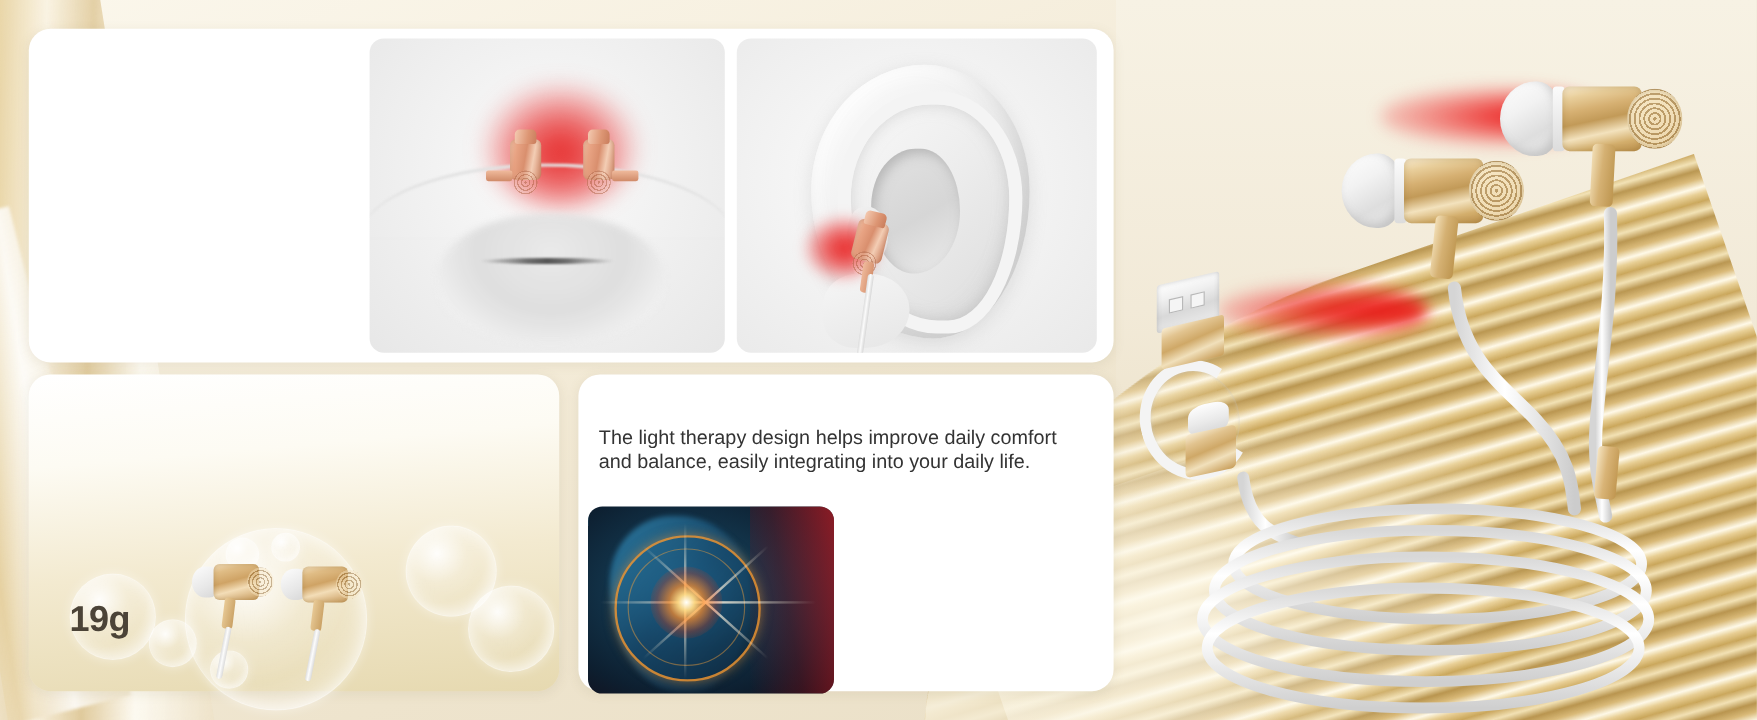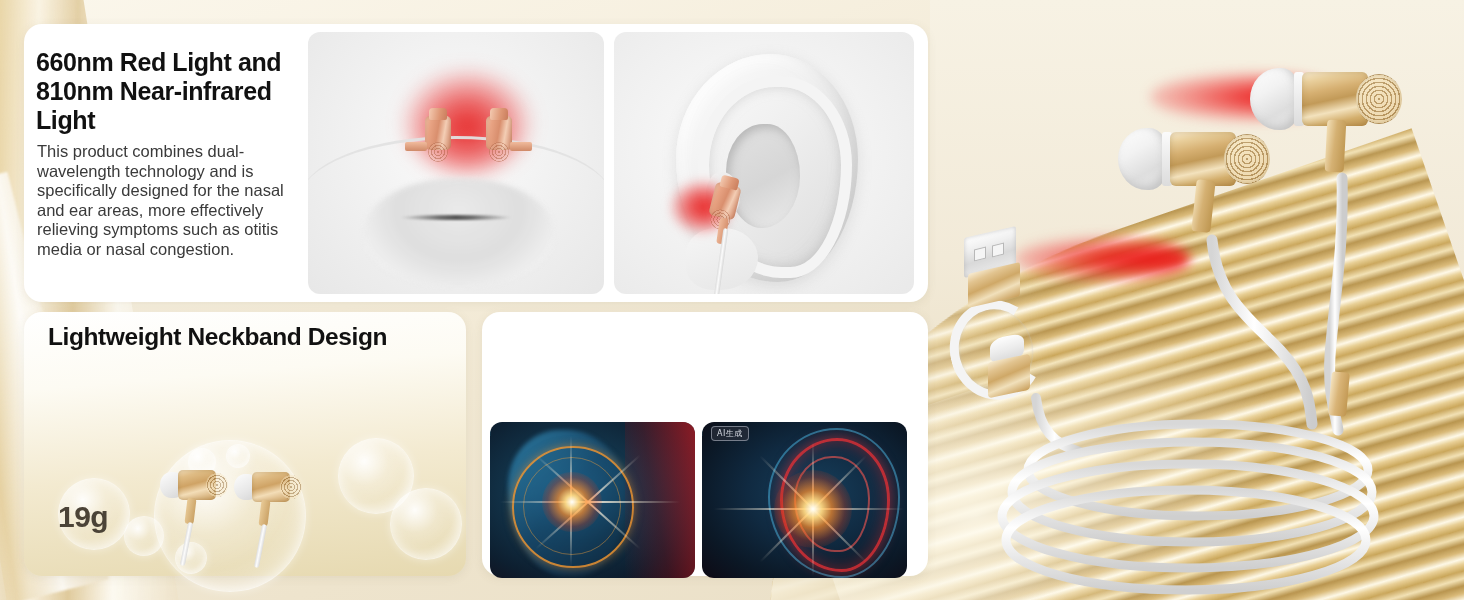--- a/index.html
+++ b/index.html
@@ -395,22 +395,20 @@
   <div class="bg-base"></div>
   <div class="bg-top-wash"></div>
   <div class="silk-left"></div>
   <div class="silk-left2"></div>
   <div class="gold-fan"></div>
   <div class="gold-fan-mask"></div>
   <div class="gold-fan-soft"></div>
 
   <div class="card" id="card-top"></div>
 
-  <div class="h-title" id="t1">660nm Red Light and 810nm Near-infrared Light</div>
-  <div id="b1">This product combines dual-wavelength technology and is specifically designed for the nasal and ear areas, more effectively relieving symptoms such as otitis media or nasal congestion.</div>
 
   <div class="photo" id="ph-nose">
     <div class="red-glow-nose"></div>
     <div class="nasal-band"></div>
     <div class="lips"></div>
     <div class="lip-line"></div>
     <div class="bud" id="bud-n1">
       <div class="cap"></div>
       <div class="body"></div>
       <div class="grill"></div>
@@ -438,21 +436,20 @@
     </div>
     <div class="ear-neck"></div>
     <div class="ear-cord"></div>
   </div>
 
   <div class="card" id="card-light">
     
     
   </div>
 
-  <div class="h-title" id="t2">Lightweight Neckband Design</div>
 
   <div class="bubble" id="bub-a"></div>
   <div class="bubble" id="bub-b"></div>
   <div class="bubble" id="bub-c"></div>
   <div class="bubble" id="bub-d"></div>
   <div class="bubble" id="bub-e"></div>
   <div class="bubble" id="bub-f"></div>
   <div class="bubble" id="bub-g"></div>
   <div class="bubble" id="bub-main"></div>
 
@@ -468,46 +465,35 @@
     <div class="mb-body"></div>
     <div class="mb-grill"></div>
     <div class="mb-stem"></div>
     <div class="mb-cord"></div>
   </div>
 
   <div class="weight-badge">19g</div>
 
   <div class="card" id="card-daily"></div>
 
+  <div id="b3">The light therapy design helps improve daily comfort and balance, easily integrating into your daily life.</div>
 
   <div class="thumb" id="th-nose">
     <div class="th-circuit"></div>
     <div class="th-face"></div>
     <div class="th-red-edge"></div>
     <div class="th-ring"></div>
     <div class="th-ring2"></div>
     <div class="th-spike" style="left:10px;top:79px;width:180px;"></div>
     <div class="th-spike" style="left:28px;top:79px;width:140px;transform:rotate(42deg);"></div>
     <div class="th-spike" style="left:28px;top:79px;width:140px;transform:rotate(-42deg);"></div>
     <div class="th-spike" style="left:80px;top:14px;width:2px;height:130px;background:linear-gradient(180deg,rgba(255,240,210,0),rgba(255,244,222,.85),rgba(255,240,210,0));"></div>
     <div class="th-flare" id="flare-nose"></div>
   </div>
 
-  <div class="thumb" id="th-ear">
-    <div class="th-circuit"></div>
-    <div class="th-earouter"></div>
-    <div class="th-earshape"></div>
-    <div class="th-earshape2"></div>
-    <div class="th-spike" style="left:12px;top:86px;width:190px;"></div>
-    <div class="th-spike" style="left:36px;top:86px;width:150px;transform:rotate(45deg);"></div>
-    <div class="th-spike" style="left:36px;top:86px;width:150px;transform:rotate(-45deg);"></div>
-    <div class="th-spike" style="left:110px;top:20px;width:2px;height:134px;background:linear-gradient(180deg,rgba(255,240,210,0),rgba(255,244,222,.85),rgba(255,240,210,0));"></div>
-    <div class="th-flare" id="flare-ear"></div>
-    <div class="ai-badge">AI生成</div>
-  </div>
 
   <div class="hero">
 
     <svg class="cord-svg" viewBox="0 0 534 600">
       <defs>
         <linearGradient id="cg" x1="0" y1="0" x2="0" y2="1">
           <stop offset="0%" stop-color="#d8d8d8"></stop>
           <stop offset="38%" stop-color="#ffffff"></stop>
           <stop offset="100%" stop-color="#cfcfcf"></stop>
         </linearGradient>

